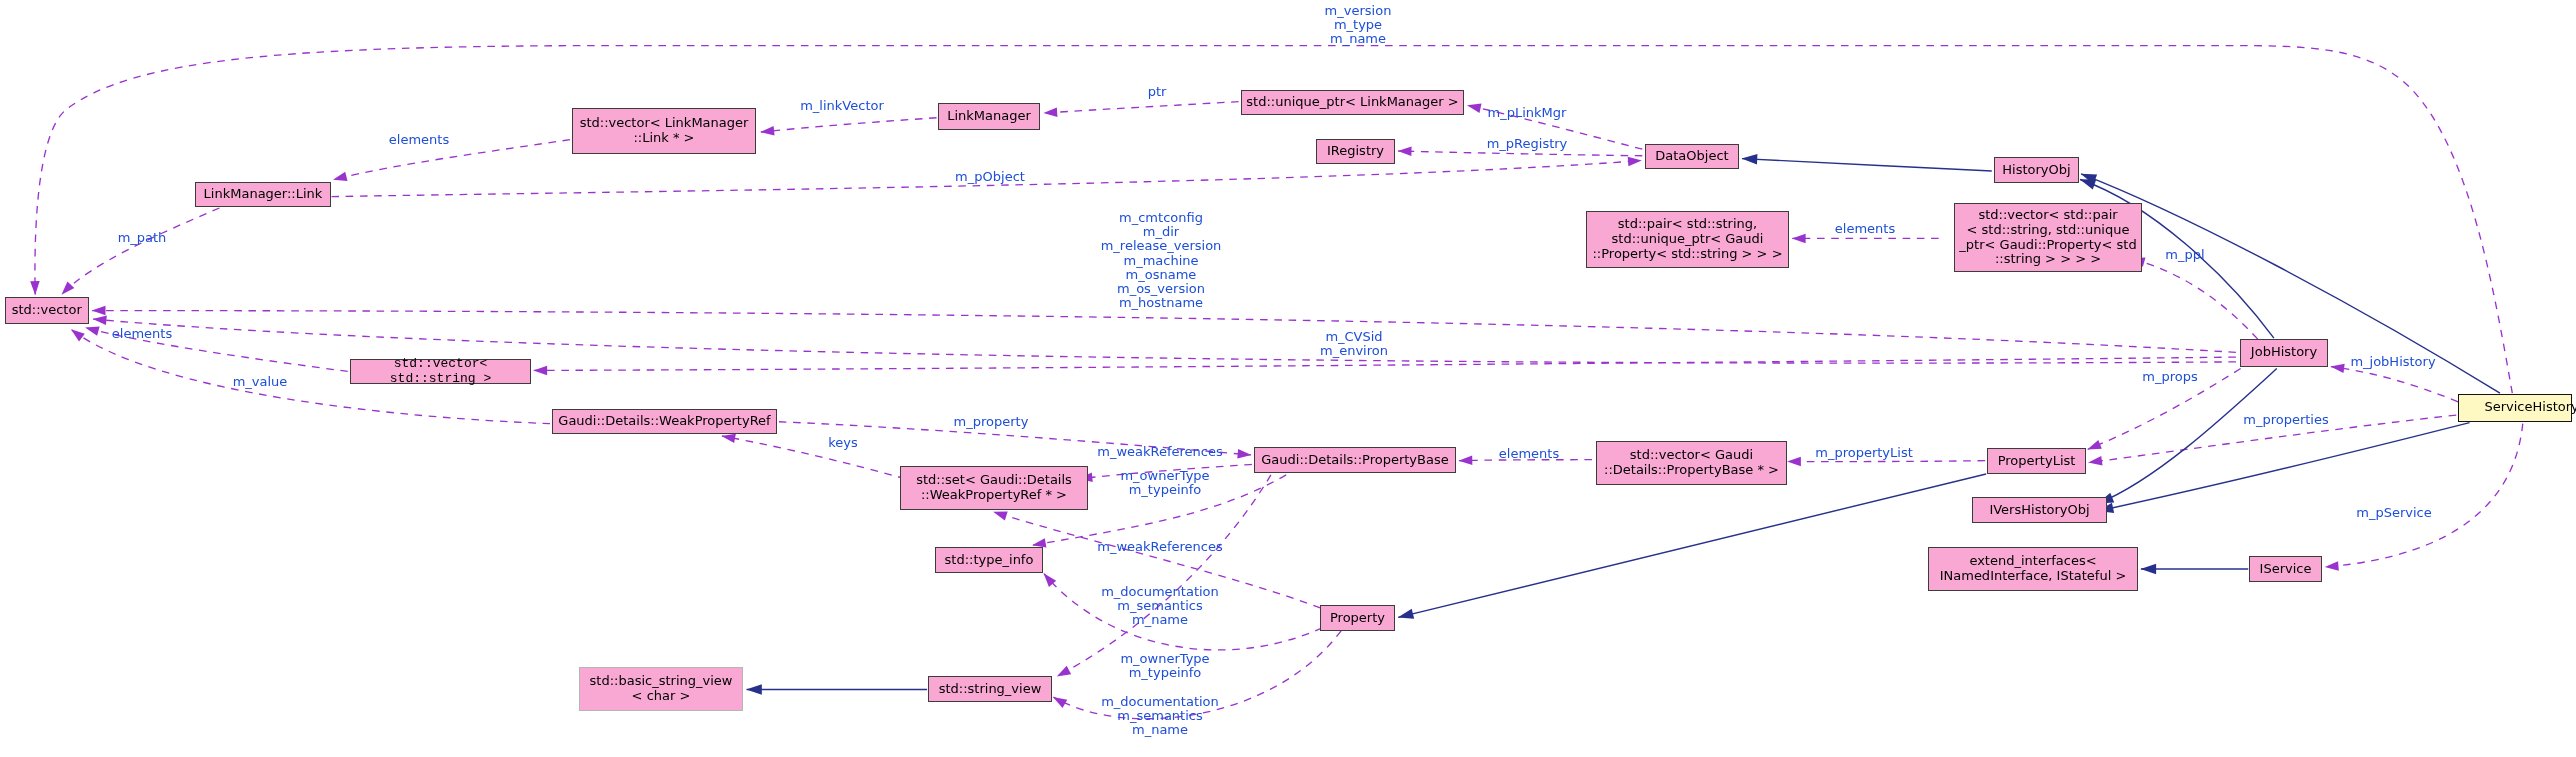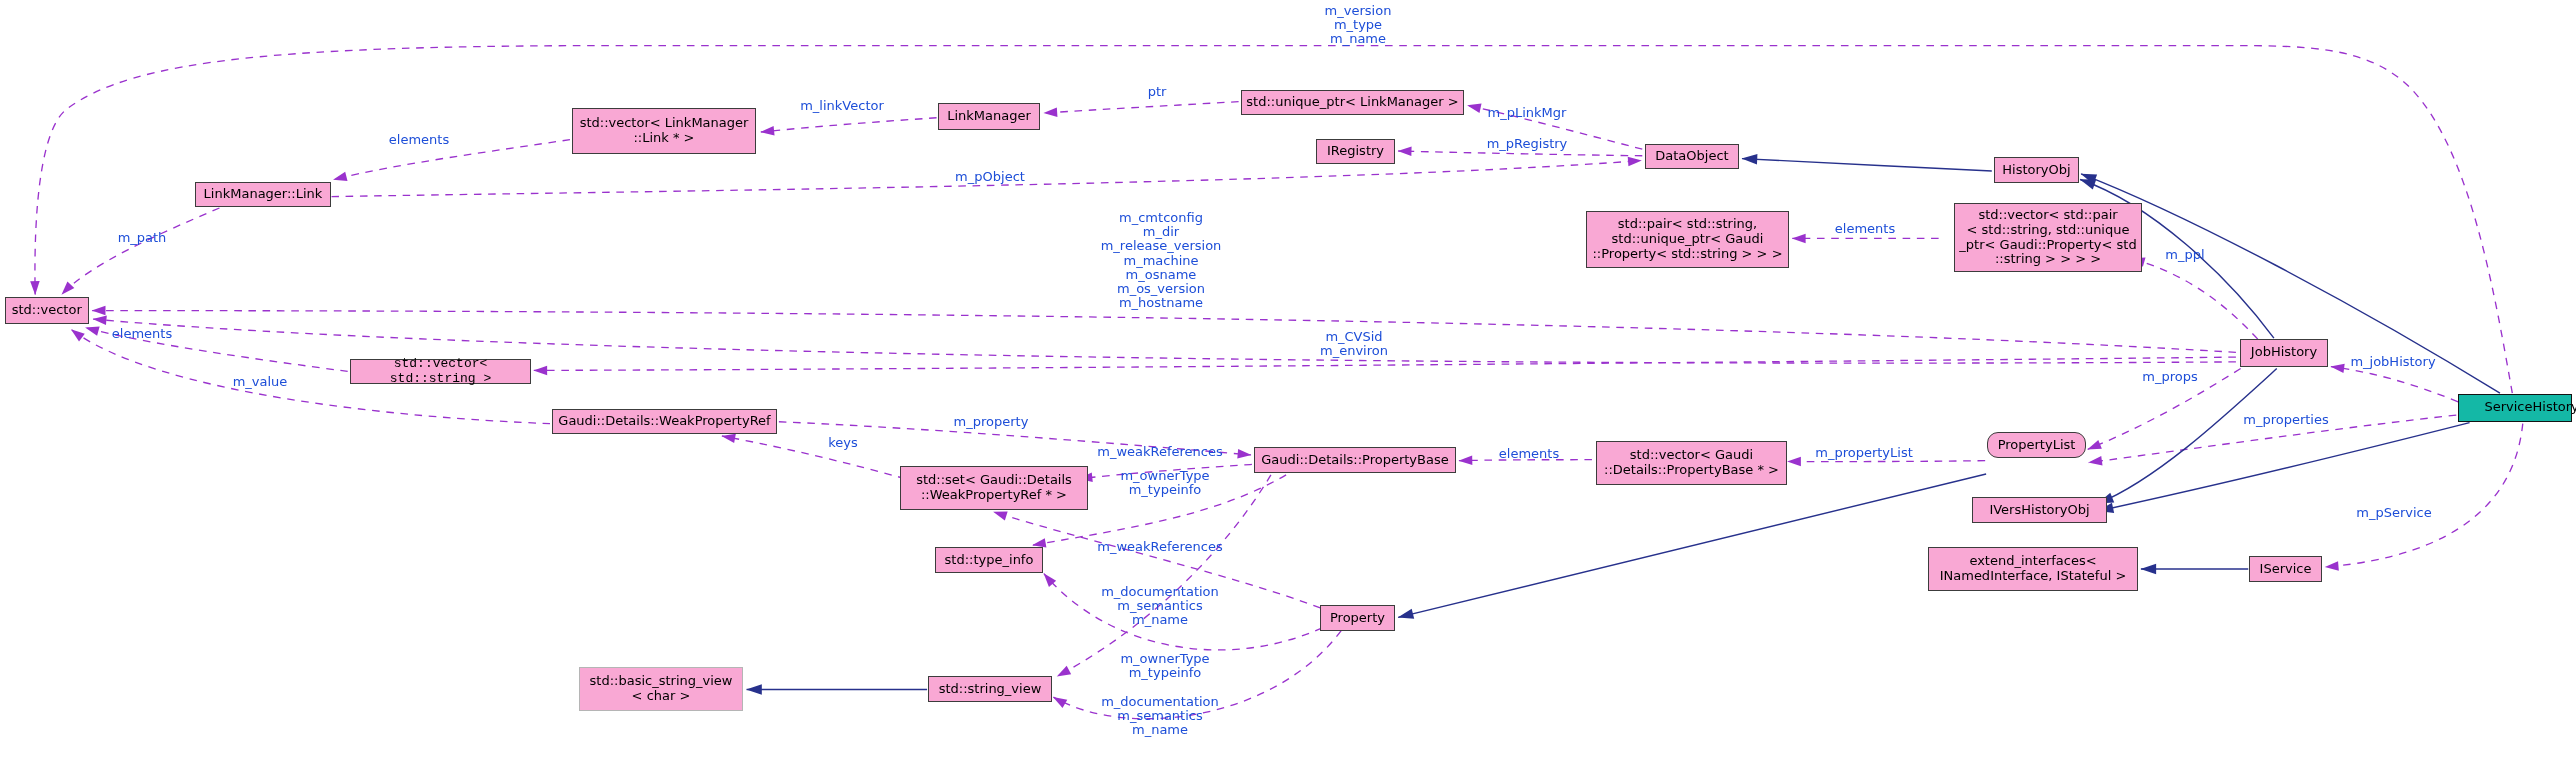--- a/index.html
+++ b/index.html
@@ -4,21 +4,21 @@
 <style>
   html,body{margin:0;padding:0;background:#ffffff;}
   #canvas{position:relative;width:2576px;height:757px;background:#ffffff;overflow:hidden;
           font-family:"DejaVu Sans","Liberation Sans",sans-serif;}
   #edge-svg{position:absolute;left:0;top:0;width:2576px;height:757px;z-index:1;}
   .edge-dashed{fill:none;stroke-width:1.4px;stroke-dasharray:8 7;}
   .edge-solid{fill:none;stroke-width:1.5px;}
   .node{position:absolute;box-sizing:border-box;display:flex;align-items:center;justify-content:center;
         text-align:center;white-space:pre-line;z-index:3;background:#f9a8d4;border:1.4px solid #3c3c3c;
         color:#000;font-size:13px;line-height:14.7px;padding:0.9px 3.8px;cursor:pointer;}
-  .node.highlight{background:#14b8a6;border:1.9px solid #141414;padding-left:37px;}
+  .node.highlight{background:#fef9c3;border:1.9px solid #141414;padding-left:37px;}
   .node.external{border-color:#b5b5b5;}
   .edge-label{position:absolute;transform:translateX(-50%);white-space:pre-line;text-align:center;
               color:#1d4ed8;font-size:13px;line-height:14.2px;z-index:2;pointer-events:none;}
 </style>
 </head>
 <body>
 
 <div id="canvas">
   <svg id="edge-svg" viewBox="0 0 2712 797" xmlns="http://www.w3.org/2000/svg">
     <defs>
@@ -88,21 +88,21 @@
 ::string &gt; &gt; &gt; &gt;</div>
       <div class="node" style="left: 2240px; top: 339px; width: 88px; height: 27.5px;">JobHistory</div>
       <div class="node highlight" style="left: 2458px; top: 394px; width: 114px; height: 27.5px;">ServiceHistory</div>
       <div class="node" style="left: 350px; top: 359px; width: 181px; height: 25px; font-family: Liberation Mono, monospace;">std::vector&lt; std::string &gt;</div>
       <div class="node" style="left: 552px; top: 409px; width: 225px; height: 25px;">Gaudi::Details::WeakPropertyRef</div>
       <div class="node" style="left: 900px; top: 466px; width: 188px; height: 44px;">std::set&lt; Gaudi::Details
 ::WeakPropertyRef * &gt;</div>
       <div class="node" style="left: 1254px; top: 447px; width: 202px; height: 26px;">Gaudi::Details::PropertyBase</div>
       <div class="node" style="left: 1596px; top: 441px; width: 191px; height: 44px;">std::vector&lt; Gaudi
 ::Details::PropertyBase * &gt;</div>
-      <div class="node" style="left: 1987px; top: 432px; width: 99px; height: 26px; border-radius: 11px;">PropertyList</div>
+      <div class="node" style="left: 1987px; top: 448px; width: 99px; height: 26px;">PropertyList</div>
       <div class="node" style="left: 1972px; top: 497px; width: 135px; height: 26px;">IVersHistoryObj</div>
       <div class="node" style="left: 935px; top: 547px; width: 108px; height: 26px;">std::type_info</div>
       <div class="node" style="left: 1320px; top: 605px; width: 75px; height: 26px;">Property</div>
       <div class="node" style="left: 1928px; top: 547px; width: 210px; height: 44px;">extend_interfaces&lt;
 INamedInterface, IStateful &gt;</div>
       <div class="node" style="left: 2249px; top: 556px; width: 73px; height: 26px;">IService</div>
       <div class="node external" style="left: 579px; top: 667px; width: 164px; height: 44px;">std::basic_string_view
 &lt; char &gt;</div>
       <div class="node" style="left: 928px; top: 676px; width: 124px; height: 26px;">std::string_view</div>
     </div>

